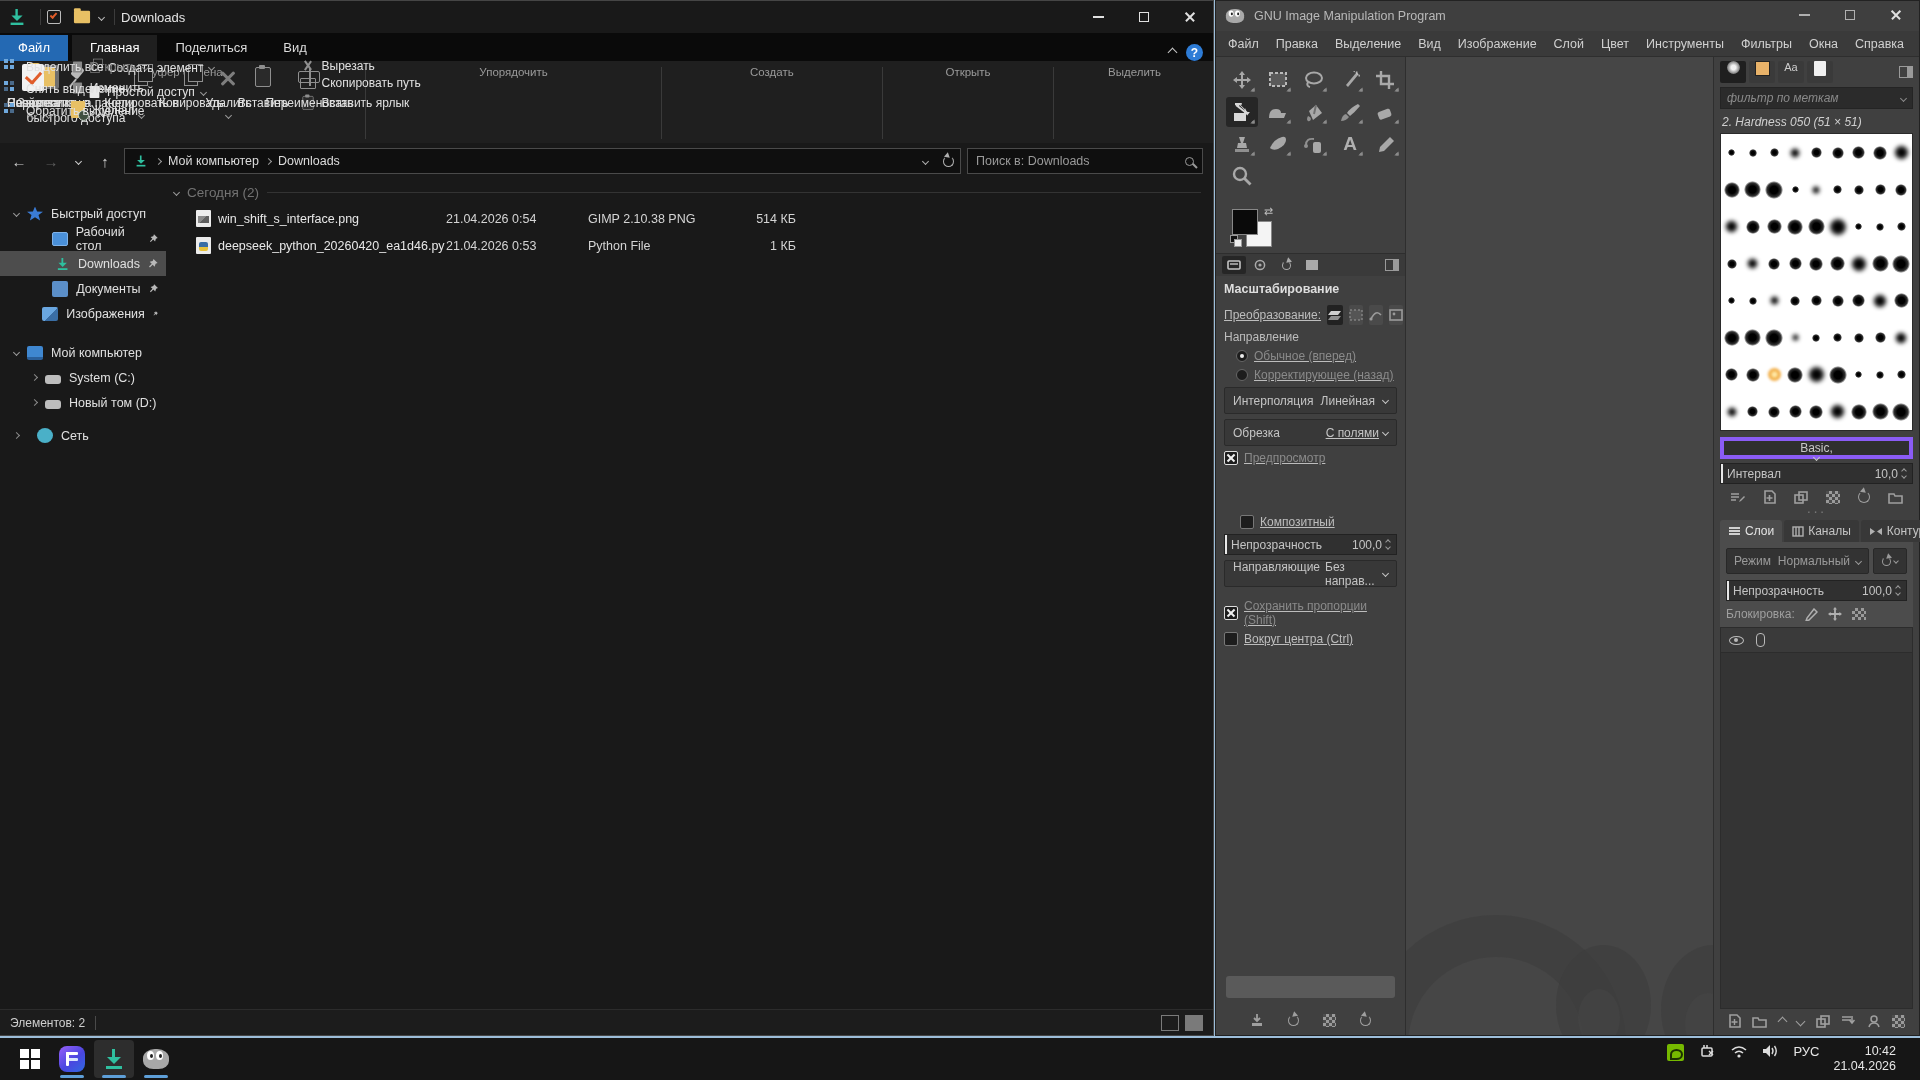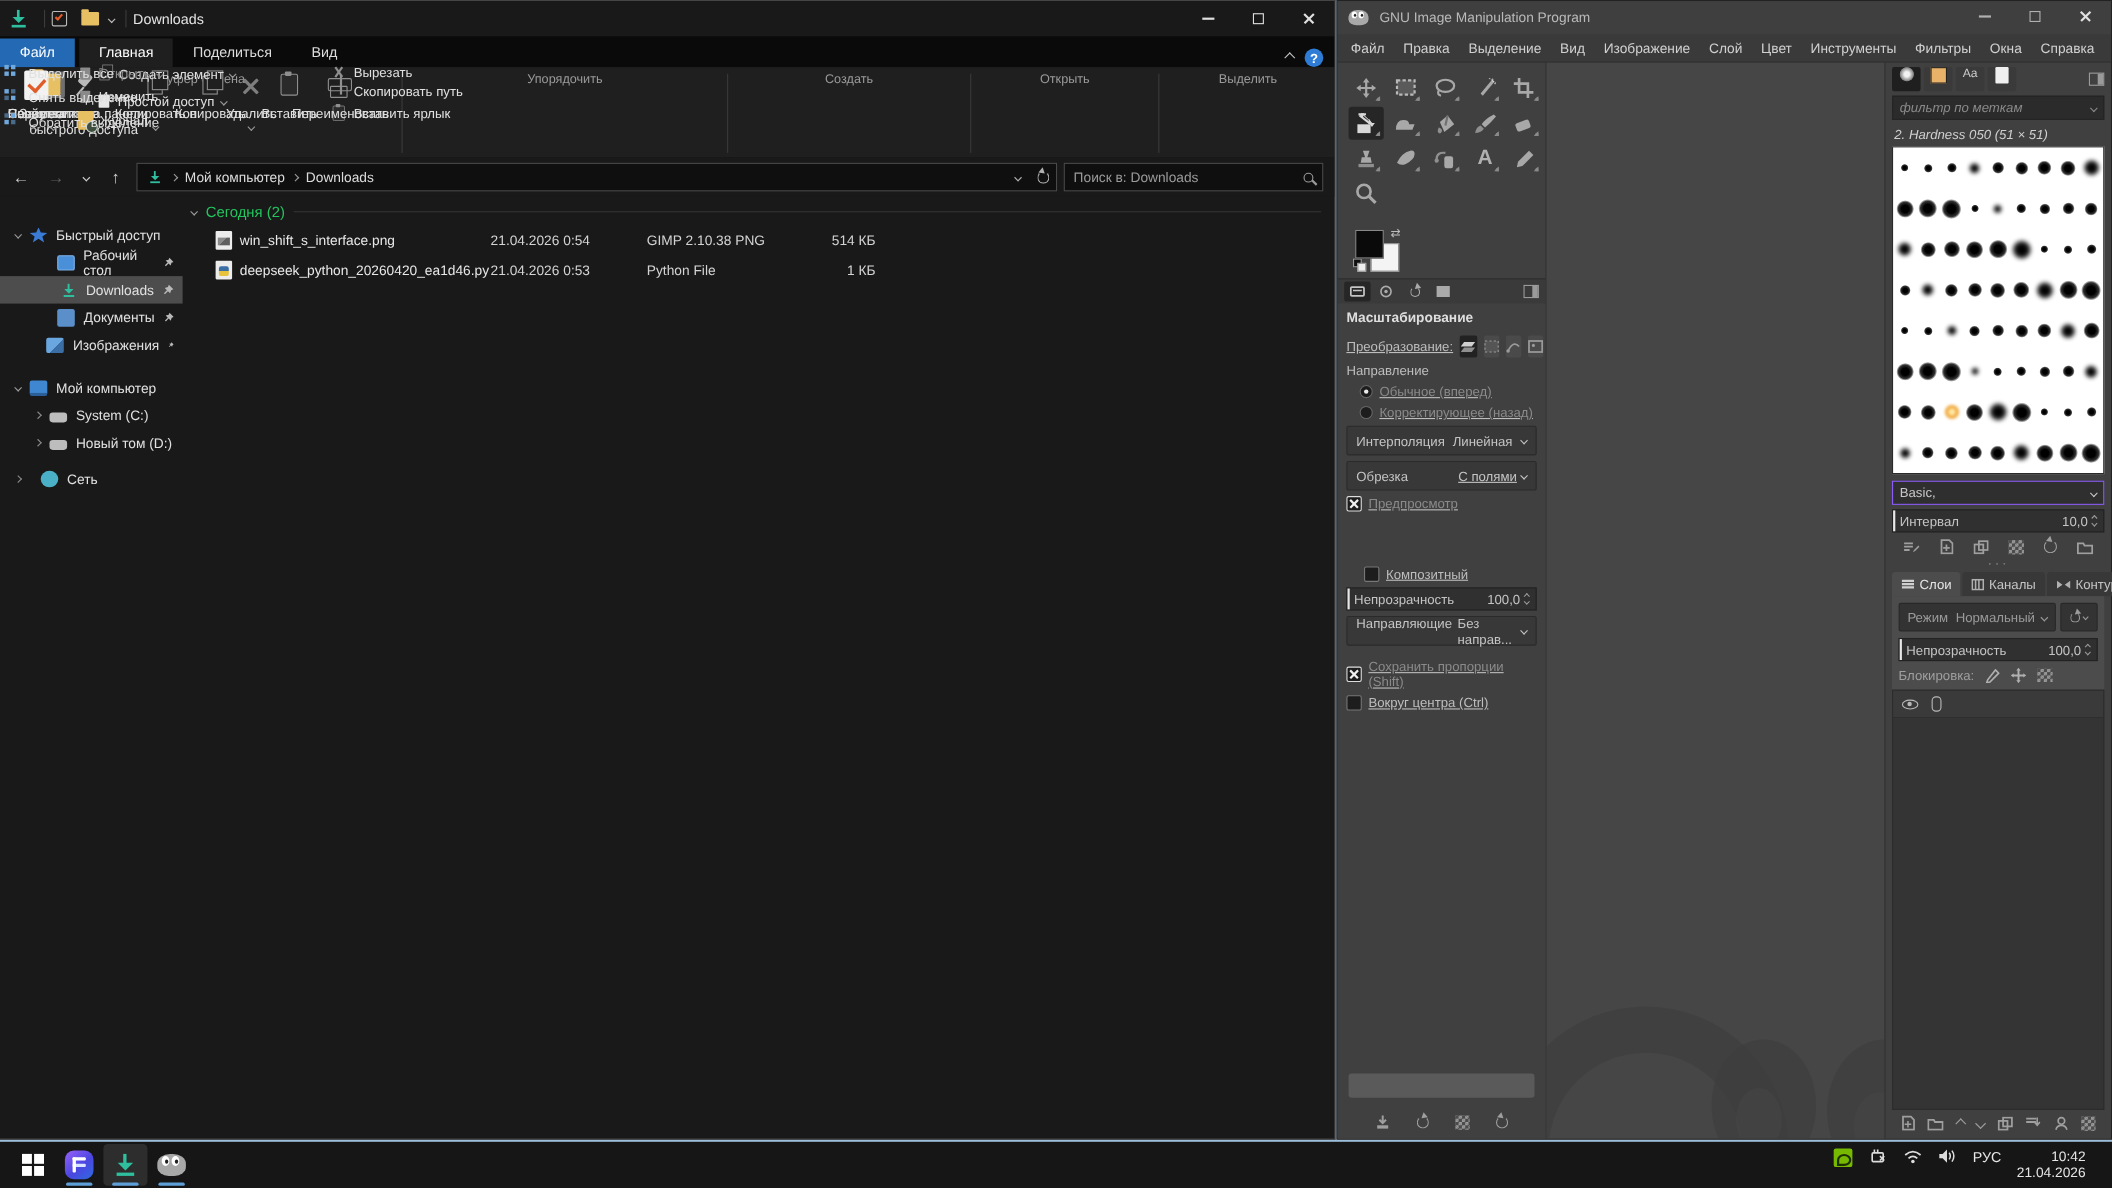--- a/index.html
+++ b/index.html
@@ -83,21 +83,21 @@
   .sbitem{height:25px;display:flex;align-items:center;gap:8px;padding-left:14px;position:relative;}
   .sbitem.sel{background:#4d4d4d;}
   .sbpin{margin-left:auto;margin-right:8px;color:#b0b0b0;}
   .sbico{width:16px;height:14px;border-radius:2px;flex:0 0 auto;}
   .filearea{flex:1;position:relative;font-size:12.5px;}
   .cols{display:flex;height:26px;align-items:center;color:#cfcfcf;border-bottom:1px solid #262626;}
   .cols>div{padding-left:6px;border-right:1px solid #333;height:18px;display:flex;align-items:center;position:relative;}
   .c-name{width:250px;margin-left:24px;}
   .c-date{width:142px;} .c-type{width:128px;} .c-size{width:92px;}
   .sortmark{position:absolute;top:-9px;left:50%;color:#9a9a9a;}
-  .grouprow{display:flex;align-items:center;gap:8px;height:26px;color:#22c55e;font-size:13.5px;padding-left:8px;}
+  .grouprow{display:flex;align-items:center;gap:8px;height:26px;color:#737373;font-size:13.5px;padding-left:8px;}
   .grouprow .ln{flex:1;height:1px;background:#333;margin-right:12px;}
   .frow{display:flex;align-items:center;height:27px;color:#d4d4d4;}
   .frow .fname{width:250px;margin-left:24px;display:flex;align-items:center;gap:7px;color:#e8e8e8;padding-left:6px;}
   .frow .fcell{padding-left:6px;}
   .fico{width:15px;height:17px;background:#ececec;border-radius:1px;position:relative;flex:0 0 auto;}
   .fico.png::after{content:"";position:absolute;left:2px;top:6px;width:11px;height:7px;background:linear-gradient(135deg,#8a8a8a 45%,#5f5f5f 45%);}
   .fico.py::after{content:"";position:absolute;left:3px;top:5px;width:9px;height:9px;background:linear-gradient(180deg,#3a6ea5 50%,#e8c23a 50%);border-radius:2px;}
   .statusbar{position:absolute;left:0;right:0;bottom:0;height:26px;background:#1c1c1c;border-top:1px solid #2c2c2c;display:flex;align-items:center;font-size:12px;color:#cfcfcf;padding:0 10px;}
   .statusbar .sep{width:1px;height:14px;background:#4a4a4a;margin:0 10px;}
   .viewbtns{margin-left:auto;display:flex;gap:6px;}
@@ -152,21 +152,21 @@
   .btab.sel{background:#1f1f1f;}
   .dotbrush{width:13px;height:13px;border-radius:50%;background:radial-gradient(circle,#f2f2f2 25%,#777 70%,transparent 75%);}
   .patbrush{width:15px;height:15px;background:#e8b269;border:1px solid #222;}
   .papbrush{width:12px;height:15px;background:#f0f0f0;border-radius:1px;}
   .filterrow{margin:2px 6px;height:22px;background:#2b2b2b;border:1px solid #242424;display:flex;align-items:center;justify-content:space-between;padding:0 6px;color:#8a8a8a;font-style:italic;}
   .hardlbl{padding:4px 8px 2px;font-style:italic;color:#d0d0d0;font-size:12px;}
   .brushwrap{margin:2px 6px;background:#fff;flex:0 0 298px;display:grid;grid-template-columns:repeat(9,1fr);grid-auto-rows:37px;overflow:hidden;border:1px solid #2a2a2a;}
   .bcell{display:flex;align-items:center;justify-content:center;}
   .bcell::before{content:"";width:var(--s);height:var(--s);border-radius:50%;background:radial-gradient(circle,#000 30%,rgba(0,0,0,.8) 55%,transparent 72%);filter:blur(var(--bl));}
   .bcell.warm::before{background:radial-gradient(circle,#ffe9a8 15%,#f0a83c 45%,rgba(240,168,60,.3) 65%,transparent 75%);filter:blur(1px);}
-  .basicrow{margin:4px 6px 0;height:22px;background:#2f2f2f;border:1px solid #8b5cf6;display:flex;align-items:center;justify-content:space-between;padding:0 6px;color:#c8c8c8;}
+  .basicrow{margin:4px 6px 0;height:22px;background:#2f2f2f;border:4px solid #8b5cf6;display:flex;align-items:center;justify-content:space-between;padding:0 6px;color:#c8c8c8;flex-direction:column;}
   .spacingrow{margin:4px 6px 0;}
   .brushbtns{display:flex;align-items:center;justify-content:space-between;padding:6px 16px 4px;color:#9f9f9f;}
   .dots{color:#777;text-align:center;height:10px;line-height:6px;letter-spacing:2px;font-size:14px;}
   .ltabs{display:flex;align-items:flex-end;padding:2px 6px 0;gap:2px;}
   .ltab{display:flex;align-items:center;gap:4px;padding:4px 8px;background:#383838;color:#c4c4c4;font-size:12px;border-radius:3px 3px 0 0;}
   .ltab.sel{background:#4c4c4c;color:#e4e4e4;}
   .lpanel{background:#4c4c4c;margin:0 6px;padding:6px;display:flex;flex-direction:column;gap:6px;flex:0 0 auto;}
   .moderow{display:flex;gap:4px;align-items:center;}
   .modebtn{flex:1;height:26px;background:#333;border:1px solid #282828;border-radius:2px;display:flex;align-items:center;justify-content:space-between;padding:0 7px;color:#9a9a9a;}
   .histbtn{width:34px;height:26px;background:#333;border:1px solid #282828;border-radius:2px;display:flex;align-items:center;justify-content:center;gap:3px;color:#9a9a9a;}
@@ -521,20 +521,28 @@
             <span class="fico py"></span>
             <span>deepseek_python_20260420_ea1d46.py</span>
           </div>
         <div class="fcell" style="width:142px;">21.04.2026 0:53</div>
         <div class="fcell" style="width:128px;">Python File</div>
         <div class="fcell" style="width:86px;text-align:right;">1 КБ</div>
       </div>
     </div>
   </div>
 
+  <div class="statusbar">
+    <span>Элементов: 2</span>
+    <span class="sep"></span>
+    <div class="viewbtns">
+      <span class="vb"></span>
+      <span class="vb" style="background:#7a7a7a;"></span>
+    </div>
+  </div>
 </div>
 
 <div id="gimp" class="abs">
   <div class="gtbar">
     <span class="wilber" style="transform:scale(.7);margin:0 -2px;"></span>
     <span>GNU Image Manipulation Program</span>
     <div class="wbtns">
       <div class="wbtn">
           <span class="mini" style="background:#b0b0b0;"></span>
         </div>

